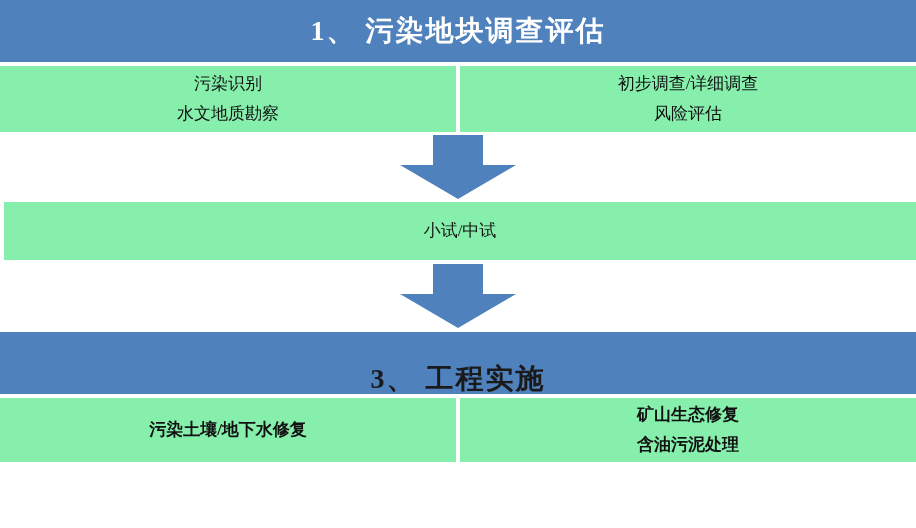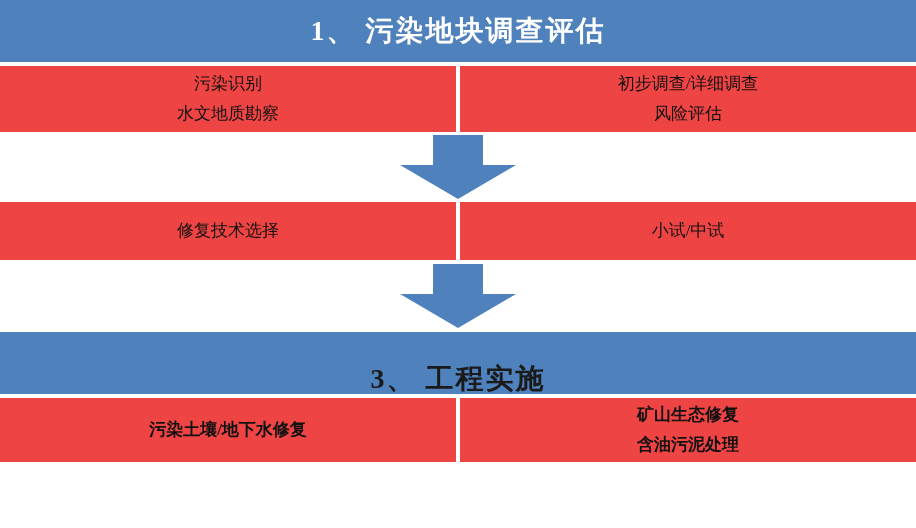--- a/index.html
+++ b/index.html
@@ -29,21 +29,21 @@
     font-size: 28px;
     font-weight: bold;
     letter-spacing: 2px;
     font-family: Liberation Serif, serif;
   }
   .stage-title.dark {
     color: #1a1a1a;
     margin-top: 31px;
   }
   .band {
-    background: #ef4444;
+    background: #86efac;
     display: flex;
     align-items: stretch;
   }
   .band.tall { height: 66px; }
   .band.short { height: 58px; }
   .band.bottom { height: 64px; }
   .band .col {
     flex: 1 1 0;
     display: flex;
     flex-direction: column;
@@ -98,23 +98,20 @@
   </section>
 
   <div class="arrow-zone first">
     <svg class="arrow-svg" width="116" height="64" viewBox="0 0 116 64" aria-hidden="true">
       <path d="M 33 0 L 83 0 L 83 30 L 116 30 L 58 64 L 0 30 L 33 30 Z" fill="#4f81bd"></path>
     </svg>
   </div>
 
   <section>
     <div class="band short">
-      <div class="col">
-        <div class="cell">修复技术选择</div>
-      </div>
       <div class="v-divider"></div>
       <div class="col">
         <div class="cell">小试/中试</div>
       </div>
     </div>
   </section>
 
   <div class="arrow-zone second">
     <svg class="arrow-svg" width="116" height="64" viewBox="0 0 116 64" aria-hidden="true">
       <path d="M 33 0 L 83 0 L 83 30 L 116 30 L 58 64 L 0 30 L 33 30 Z" fill="#4f81bd"></path>

